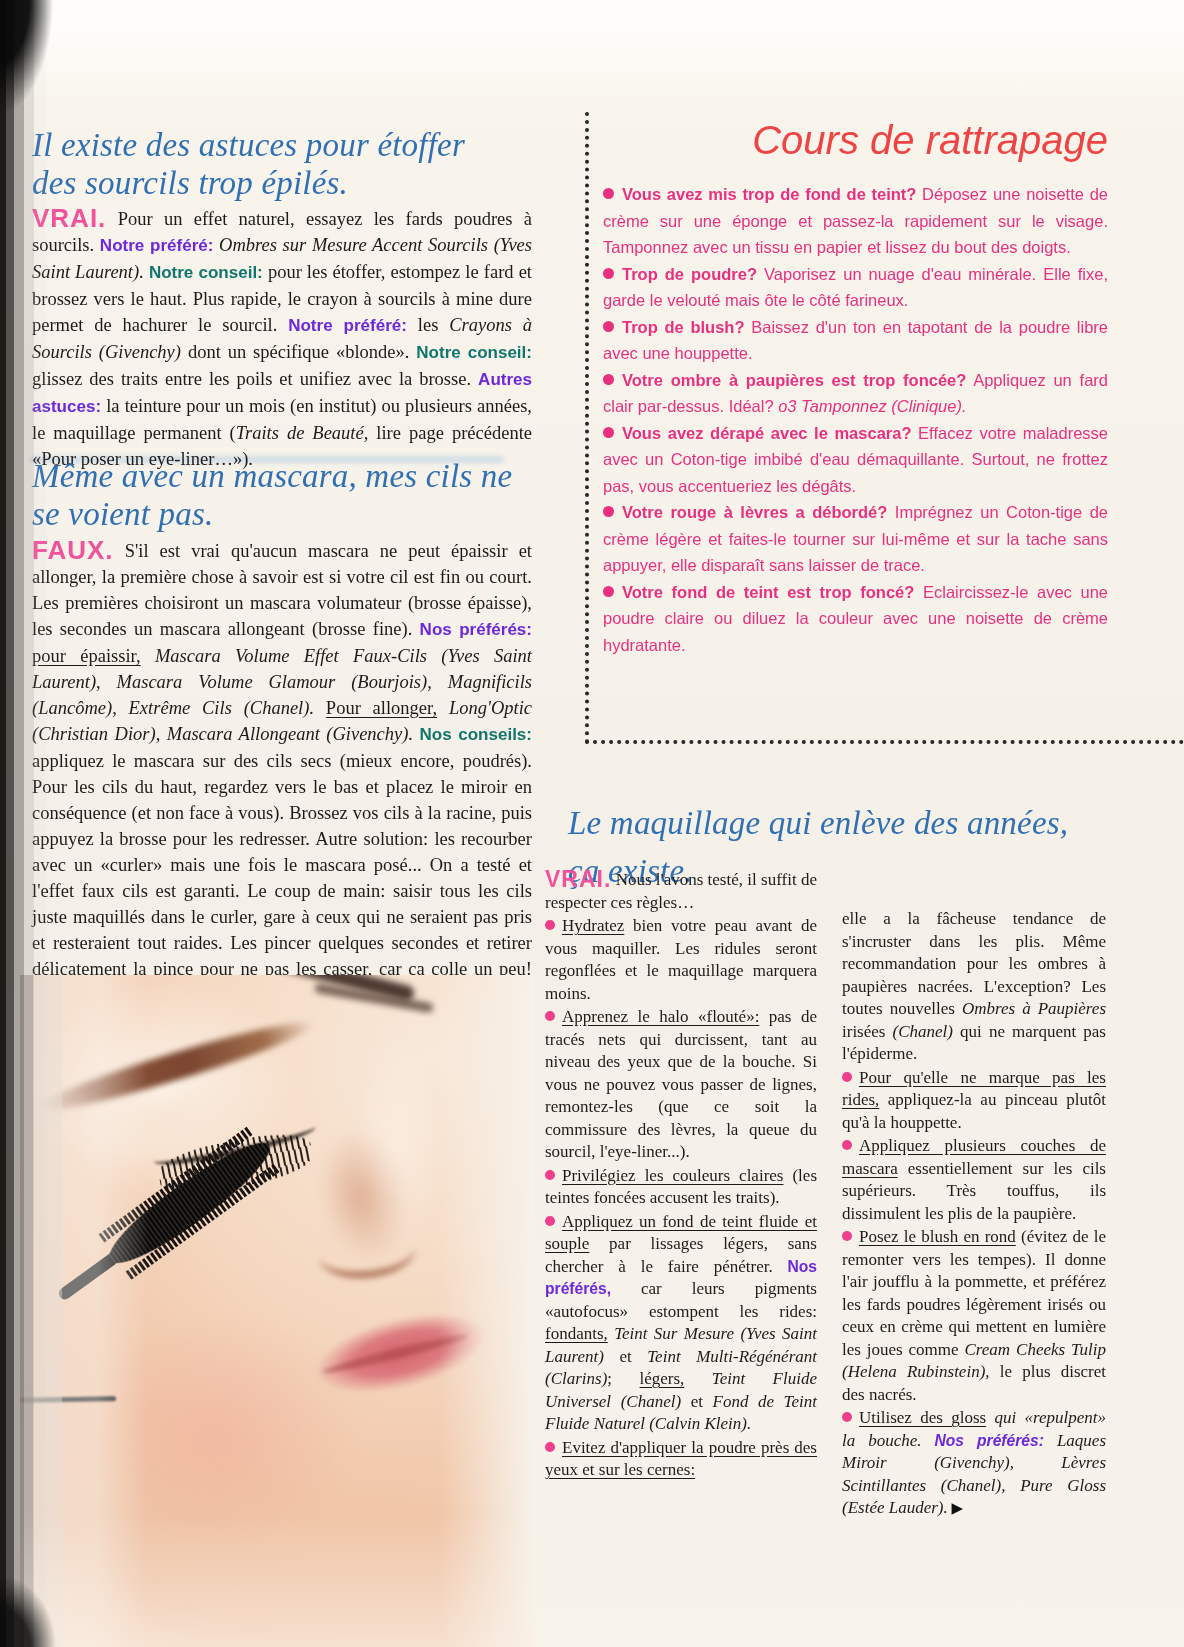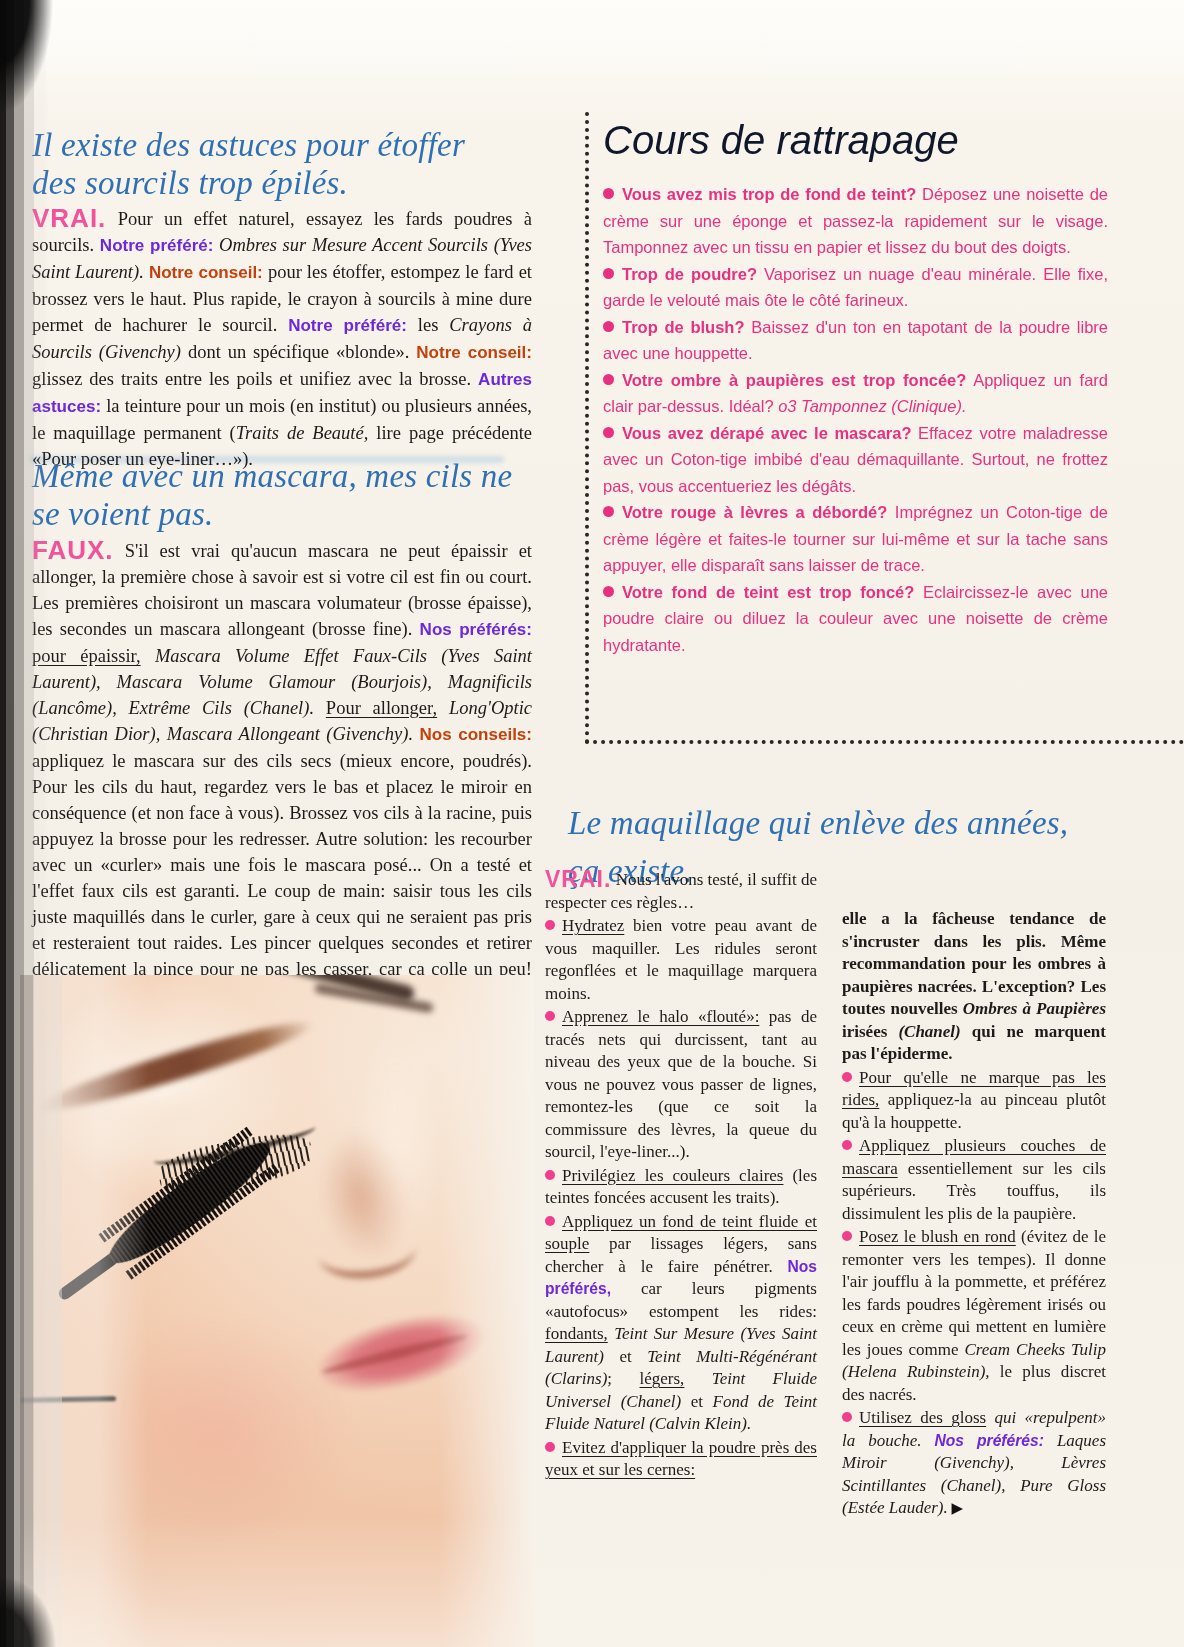--- a/index.html
+++ b/index.html
@@ -12,42 +12,42 @@
   .h-blue{
     font-family:"Liberation Serif",serif;font-style:italic;color:#2f6fb3;
     font-size:33px;line-height:38px;font-weight:500;letter-spacing:.2px;
   }
   .body-text{font-size:18.5px;line-height:26px;text-align:justify;hyphens:auto;}
   .colgroup-text{font-size:17px;line-height:22.5px;text-align:justify;hyphens:auto;}
   .vrai{font-family:"Liberation Sans",sans-serif;font-weight:700;color:#f0539b;
         font-size:26px;line-height:1;letter-spacing:1px;vertical-align:-2px;}
   .vrai-sm{font-size:23px;}
   .bl{font-family:"Liberation Sans",sans-serif;font-weight:700;color:#6d28d9;font-size:.92em;}
-  .pk{font-family:"Liberation Sans",sans-serif;font-weight:700;color:#c2410c;font-size:.92em;}
+  .pk{font-family:"Liberation Sans",sans-serif;font-weight:700;color:#0f766e;font-size:.92em;}
   .it{font-style:italic;}
   .u{text-decoration:underline;text-underline-offset:3px;}
   .b{font-weight:700;margin-top:31px;}
   .arrow{color:#111;font-style:normal;font-size:15px;}
   .dot{display:inline-block;width:10px;height:10px;border-radius:50%;
        background:#ef3f8c;margin-right:7px;transform:translateY(-1px);}
   
   .abs{position:absolute;}
   #h1{left:32px;top:104px;width:478px;}
   #p1{left:32px;top:186px;width:500px;}
   #h2{left:32px;top:430px;width:490px;}
   #p2{left:32px;top:518px;width:500px;}
   #smear{left:30px;top:456px;width:474px;height:7px;background:rgba(125,175,225,.30);
          filter:blur(2px);border-radius:4px;}
   
   #box{left:585px;top:112px;right:0;height:632px;
        border-left:4px dotted #262626;border-bottom:4px dotted #262626;
        padding:4px 0 0 14px;box-sizing:border-box;}
   #box-title{
     font-family:"Liberation Sans",sans-serif;font-style:italic;font-weight:400;
-    color:#0f172a;font-size:40px;text-align:left;width:505px;margin:2px 0 18px 0;
+    color:#ef4444;font-size:40px;text-align:right;width:505px;margin:2px 0 18px 0;
   }
   .box-item{
     width:505px;font-family:"Liberation Sans",sans-serif;color:#e73180;
     font-size:16.5px;line-height:26.5px;text-align:justify;hyphens:auto;
   }
   .box-item .dot{width:11px;height:11px;background:#e73180;margin-right:8px;}
   .box-item .b{font-weight:700;}
   
   #years-h{left:568px;top:772px;width:530px;line-height:48px;}
   #col1{left:545px;top:868px;width:272px;}
@@ -168,21 +168,21 @@
   <p style="margin:0 0 1px 0;"><span class="vrai vrai-sm">VRAI.</span><span> Nous l'avons testé, il suffit de respecter ces règles…</span></p>
   <div>
       <div class="col-item"><span class="dot"></span><span class="u">Hydratez</span><span> bien votre peau avant de vous maquiller. Les ridules seront regonflées et le maquillage marquera moins.</span></div>
       <div class="col-item"><span class="dot"></span><span class="u">Apprenez le halo «flouté»:</span><span> pas de tracés nets qui durcissent, tant au niveau des yeux que de la bouche. Si vous ne pouvez vous passer de lignes, remontez-les (que ce soit la commissure des lèvres, la queue du sourcil, l'eye-liner...).</span></div>
       <div class="col-item"><span class="dot"></span><span class="u">Privilégiez les couleurs claires</span><span> (les teintes foncées accusent les traits).</span></div>
       <div class="col-item"><span class="dot"></span><span class="u">Appliquez un fond de teint fluide et souple</span><span> par lissages légers, sans chercher à le faire pénétrer. </span><span class="bl">Nos préférés,</span><span> car leurs pigments «autofocus» estompent les rides: </span><span class="u">fondants,</span><span> </span><span class="it">Teint Sur Mesure (Yves Saint Laurent)</span><span> et </span><span class="it">Teint Multi-Régénérant (Clarins)</span><span>; </span><span class="u">légers,</span><span> </span><span class="it">Teint Fluide Universel (Chanel)</span><span> et </span><span class="it">Fond de Teint Fluide Naturel (Calvin Klein).</span></div>
       <div class="col-item"><span class="dot"></span><span class="u">Evitez d'appliquer la poudre près des yeux et sur les cernes:</span></div>
     </div>
 </div>
 <div class="abs colgroup-text" id="col2">
-  <p style="margin:0 0 1px 0;font-weight:bold;"><span>elle a la fâcheuse tendance de s'incruster dans les plis. Même recommandation pour les ombres à paupières nacrées. L'exception? Les toutes nouvelles </span><span class="it">Ombres à Paupières</span><span> irisées </span><span class="it">(Chanel)</span><span> qui ne marquent pas l'épiderme.</span></p>
+  <p style="margin:0 0 1px 0;"><span>elle a la fâcheuse tendance de s'incruster dans les plis. Même recommandation pour les ombres à paupières nacrées. L'exception? Les toutes nouvelles </span><span class="it">Ombres à Paupières</span><span> irisées </span><span class="it">(Chanel)</span><span> qui ne marquent pas l'épiderme.</span></p>
   <div>
       <div class="col-item"><span class="dot"></span><span class="u">Pour qu'elle ne marque pas les rides,</span><span> appliquez-la au pinceau plutôt qu'à la houppette.</span></div>
       <div class="col-item"><span class="dot"></span><span class="u">Appliquez plusieurs couches de mascara</span><span> essentiellement sur les cils supérieurs. Très touffus, ils dissimulent les plis de la paupière.</span></div>
       <div class="col-item"><span class="dot"></span><span class="u">Posez le blush en rond</span><span> (évitez de le remonter vers les tempes). Il donne l'air joufflu à la pommette, et préférez les fards poudres légèrement irisés ou ceux en crème qui mettent en lumière les joues comme </span><span class="it">Cream Cheeks Tulip (Helena Rubinstein),</span><span> le plus discret des nacrés.</span></div>
       <div class="col-item"><span class="dot"></span><span class="u">Utilisez des gloss</span><span class="it"> qui «repulpent» la bouche. </span><span class="bl it">Nos préférés:</span><span> </span><span class="it">Laques Miroir (Givenchy), Lèvres Scintillantes (Chanel), Pure Gloss (Estée Lauder).</span><span class="arrow">  ▶</span></div>
     </div>
 </div>
 
 <div class="abs" id="edge"></div>
 <div class="abs" id="edge-top"></div>

